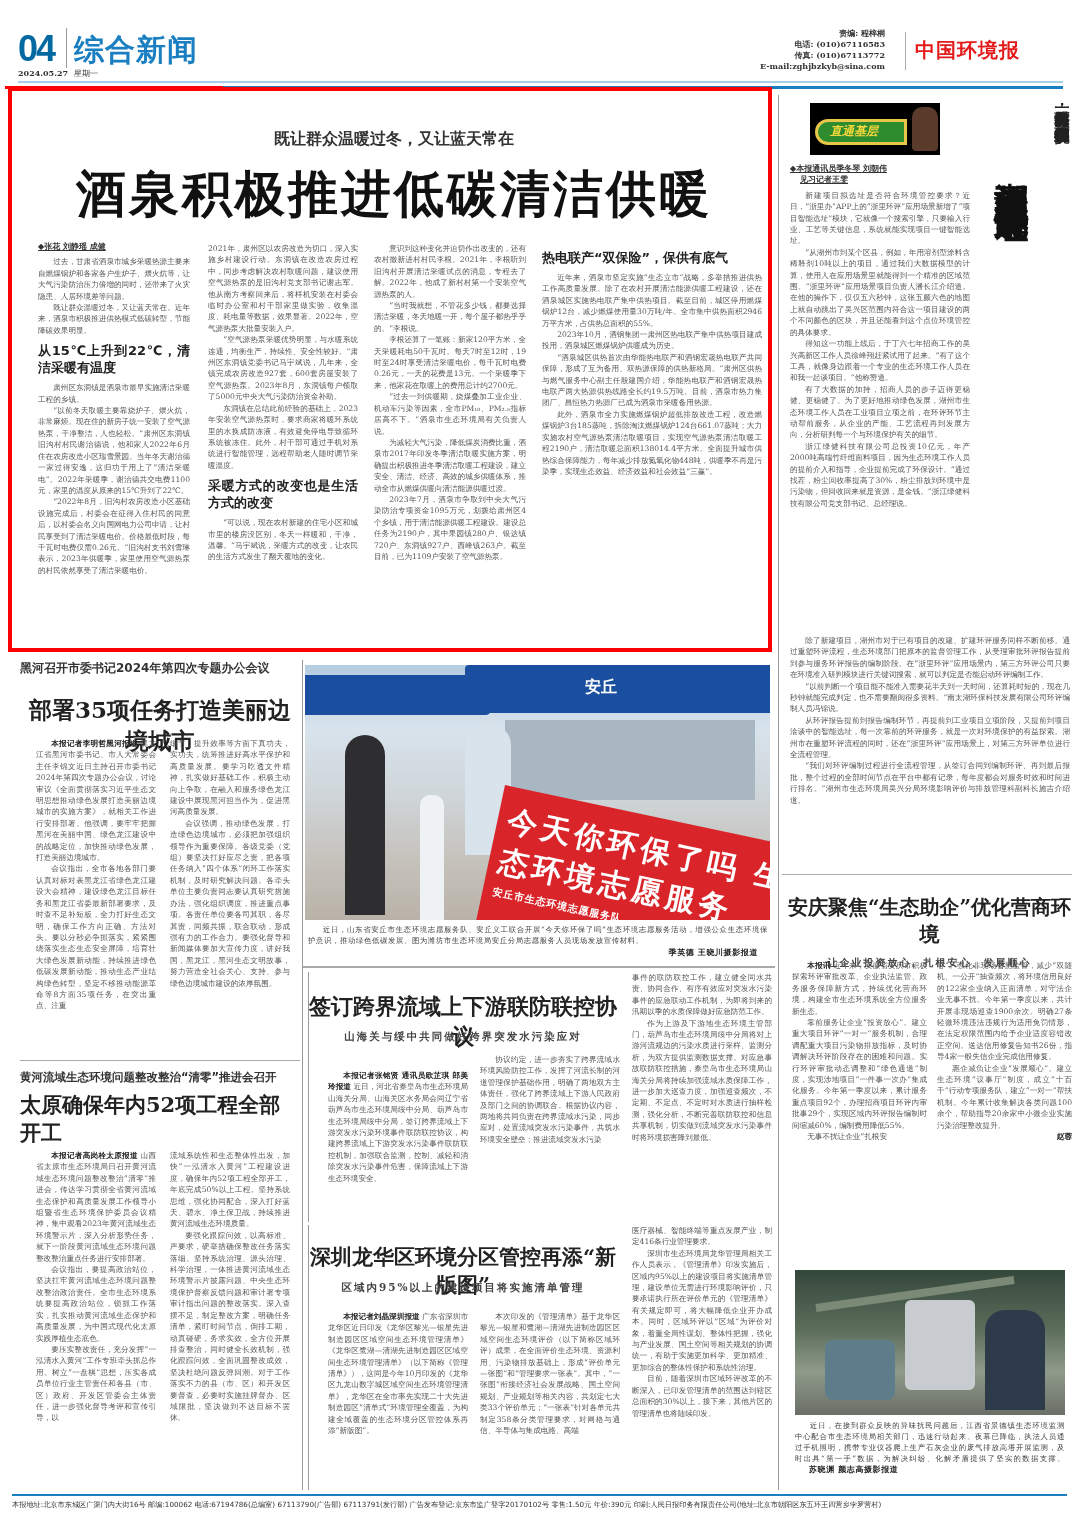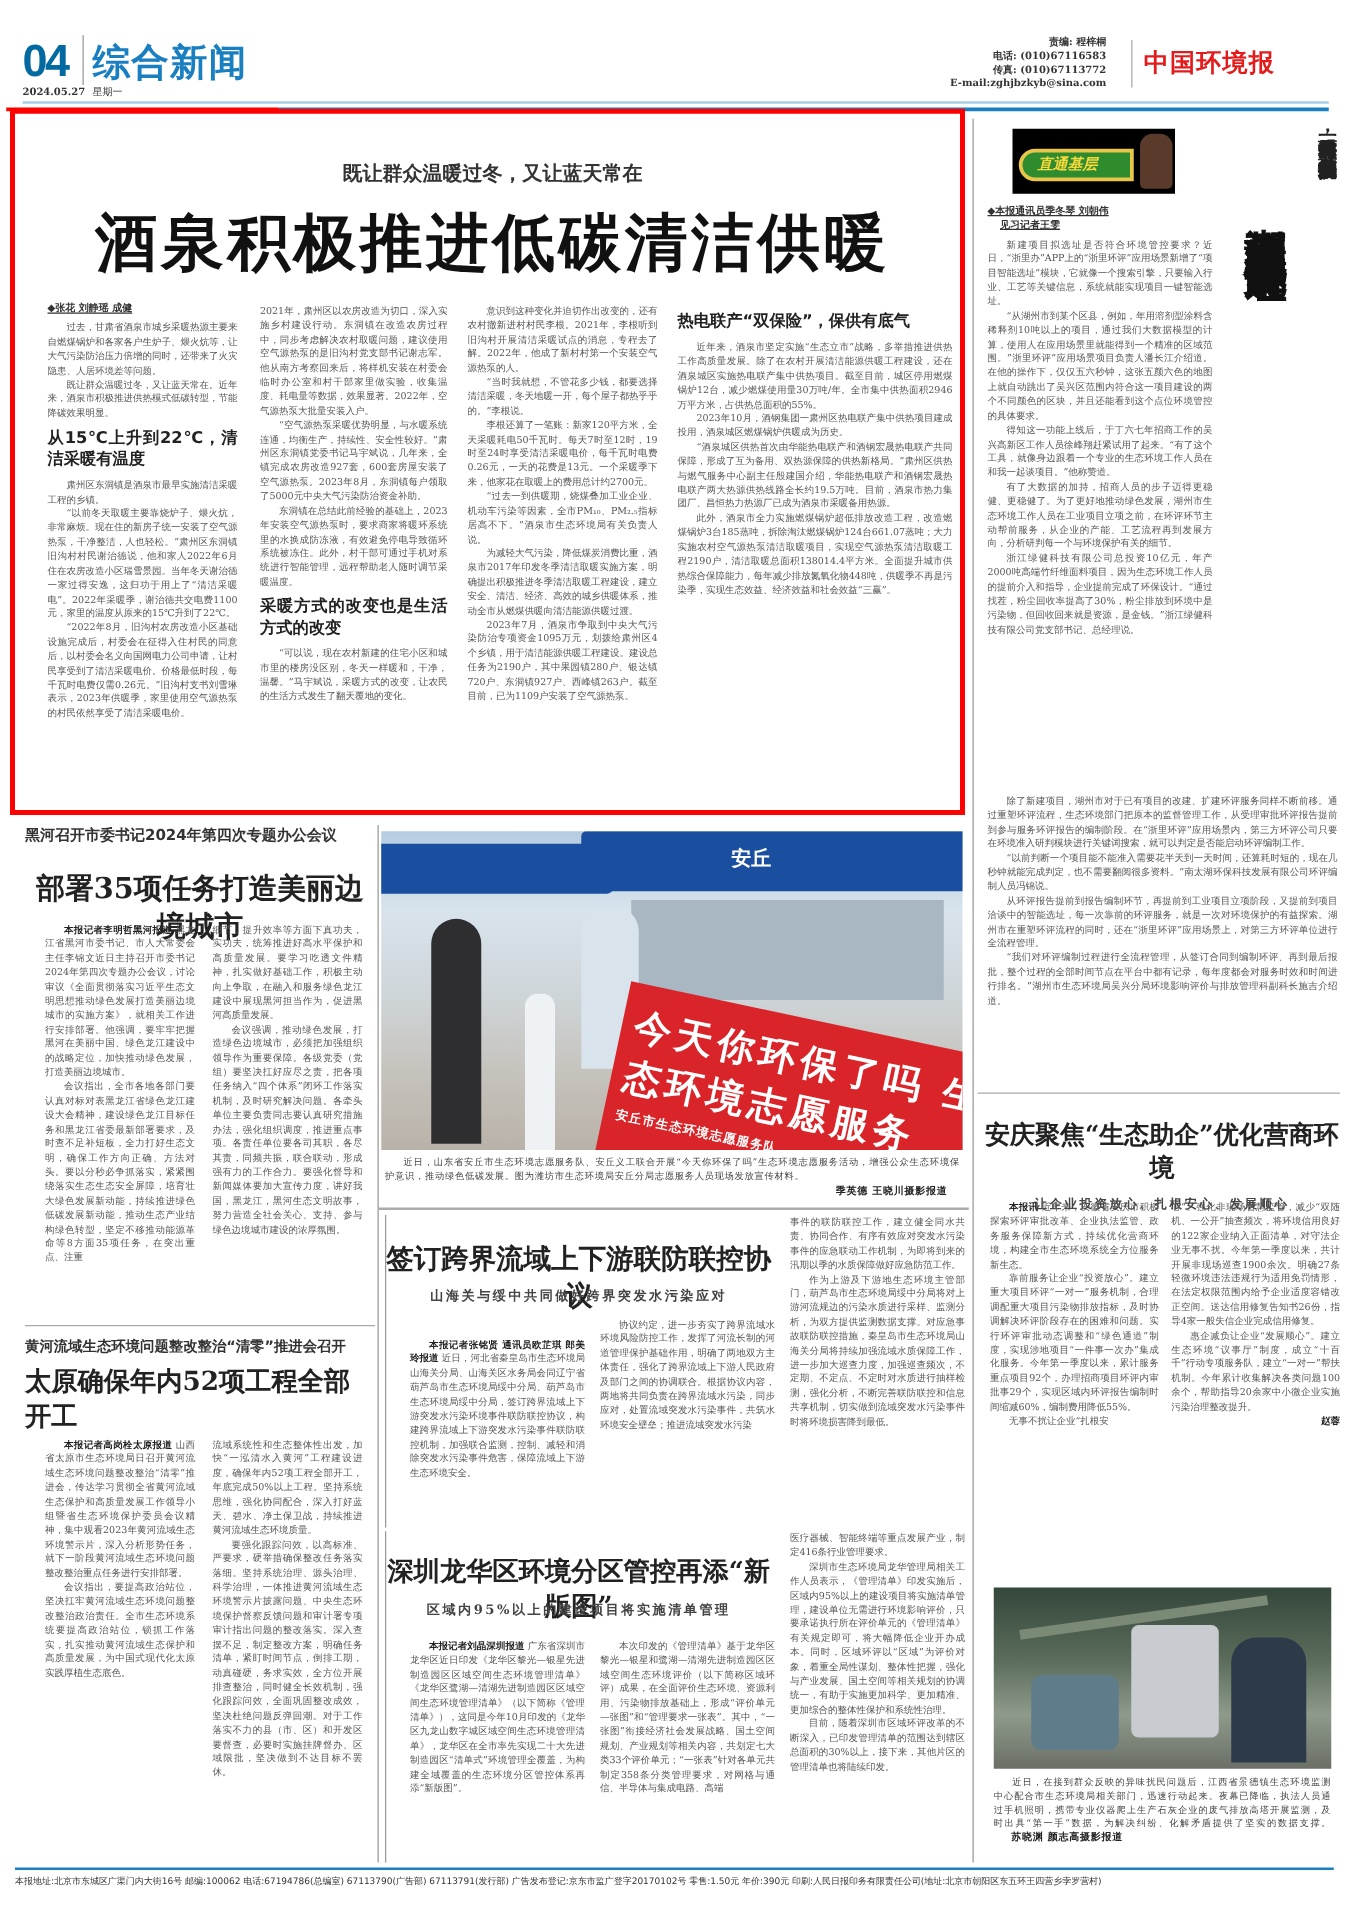--- a/index.html
+++ b/index.html
@@ -201,20 +201,21 @@
   </div>
 </div>
 
 <div class="abs" style="left:20px; top:1070px; width:280px;">
   <div class="abs hrule" style="left:0; top:-10px; width:280px; height:1px;"></div>
   <div class="section-kicker" style="font-size:11.5px;">黄河流域生态环境问题整改整治“清零”推进会召开</div>
   <div class="section-title" style="margin-top:6px; font-size:21px;">太原确保年内52项工程全部开工</div>
   <div class="abs col" style="left:16px; top:80px; width:120px;">
     <p><span class="author">本报记者高岗栓太原报道</span> <span>山西省太原市生态环境局日召开黄河流域生态环境问题整改整治“清零”推进会，传达学习贯彻全省黄河流域生态保护和高质量发展工作领导小组暨省生态环境保护委员会议精神，集中观看2023年黄河流域生态环境警示片，深入分析形势任务，就下一阶段黄河流域生态环境问题整改整治重点任务进行安排部署。</span></p>
     <p>会议指出，要提高政治站位，坚决扛牢黄河流域生态环境问题整改整治政治责任。全市生态环境系统要提高政治站位，锁抓工作落实，扎实推动黄河流域生态保护和高质量发展，为中国式现代化太原实践厚植生态底色。</p>
+    <p>要压实整改责任，充分发挥“一泓清水入黄河”工作专班牵头抓总作用。树立“一盘棋”思想，压实各成员单位行业主管责任和各县（市、区）政府、开发区管委会主体责任，进一步强化督导考评和宣传引导，以</p>
   </div>
   <div class="abs col" style="left:150px; top:80px; width:120px;">
     <p style="text-indent:0">流域系统性和生态整体性出发，加快“一泓清水入黄河”工程建设进度，确保年内52项工程全部开工，年底完成50%以上工程。坚持系统思维，强化协同配合，深入打好蓝天、碧水、净土保卫战，持续推进黄河流域生态环境质量。</p>
     <p>要强化跟踪问效，以高标准、严要求，硬举措确保整改任务落实落细。坚持系统治理、源头治理、科学治理，一体推进黄河流域生态环境警示片披露问题、中央生态环境保护督察反馈问题和审计署专项审计指出问题的整改落实。深入查摆不足，制定整改方案，明确任务清单，紧盯时间节点，倒排工期，动真碰硬，务求实效，全方位开展排查整治，同时健全长效机制，强化跟踪问效，全面巩固整改成效，坚决杜绝问题反弹回潮。对于工作落实不力的县（市、区）和开发区要督查，必要时实施挂牌督办、区域限批，坚决做到不达目标不罢休。</p>
   </div>
 </div>
 
 <div class="abs" style="left:308px; top:1225px; width:465px;">
   <div class="abs vrule" style="left:0; top:0; height:265px;"></div>
   <div class="section-title" style="position:absolute; left:0; top:18px; width:310px; text-align:center; font-size:21px;">深圳龙华区环境分区管控再添“新版图”</div>

